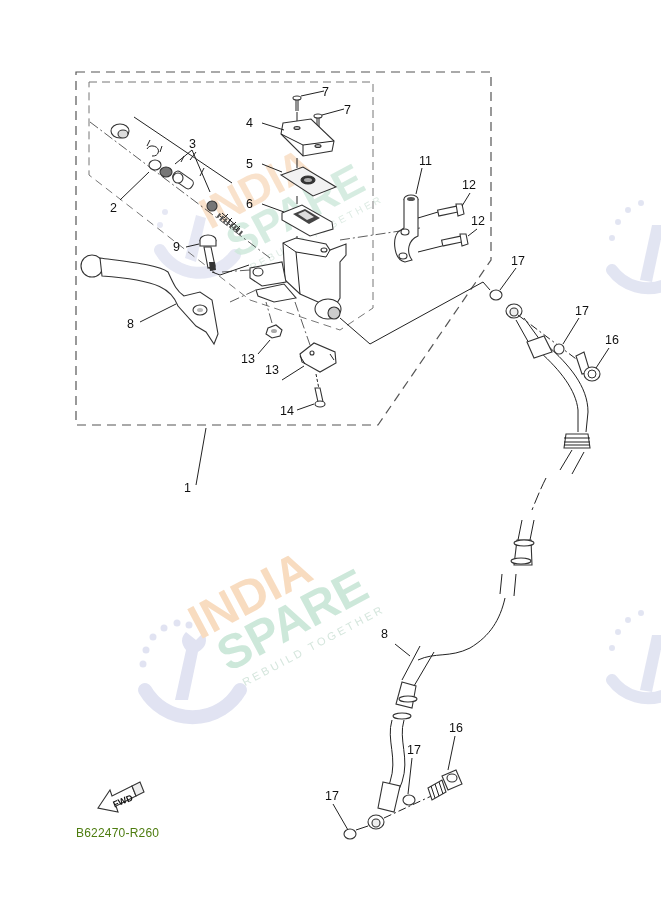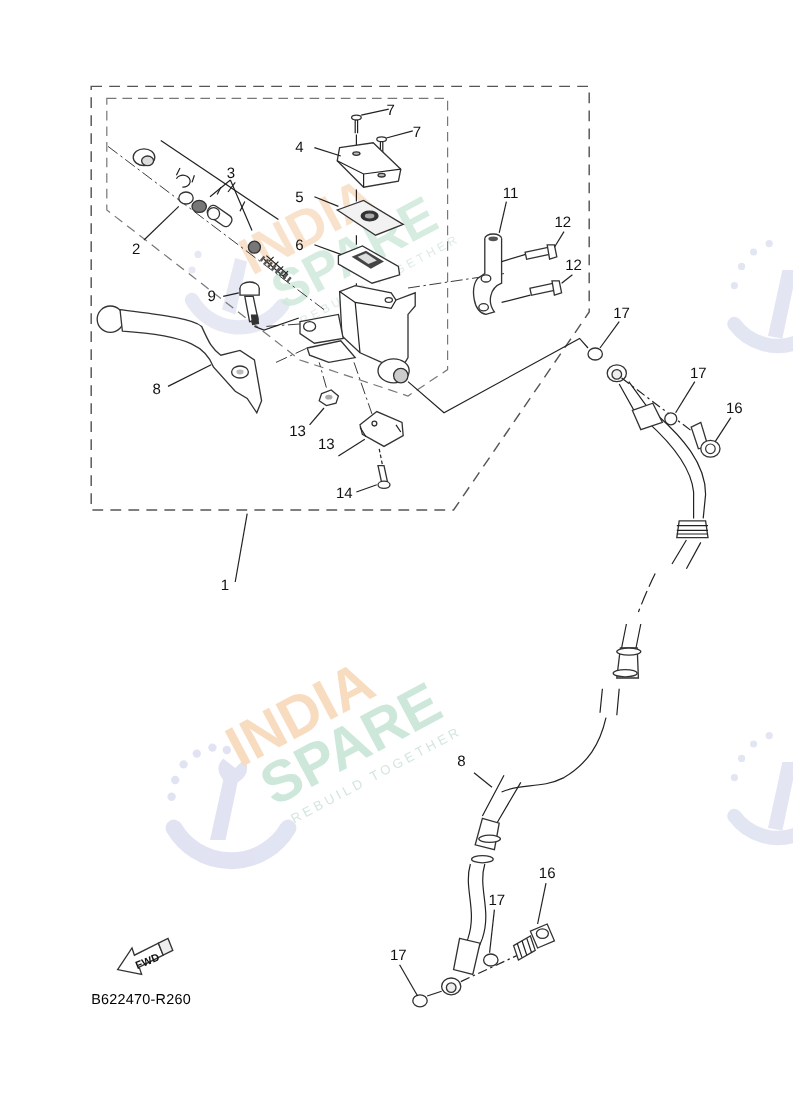--- a/index.html
+++ b/index.html
@@ -5,21 +5,21 @@
   html, body { margin: 0; padding: 0; background: #ffffff; }
   body { width: 661px; height: 913px; position: relative; overflow: hidden;
          font-family: "Liberation Sans", sans-serif; }
   svg { position: absolute; left: 0; top: 0; }
   .ln { stroke: #222; stroke-width: 1; fill: none; }
   .part { stroke: #333; stroke-width: 1.1; fill: #fff; }
   .dash { stroke: #555; stroke-width: 1.2; fill: none; stroke-dasharray: 9 6; }
   .dash2 { stroke: #777; stroke-width: 1; fill: none; stroke-dasharray: 8 5; }
   .chain { stroke: #333; stroke-width: .8; fill: none; stroke-dasharray: 10 3 2 3; }
   .lbl { position: absolute; font-size: 12.5px; color: #111; line-height: 1; white-space: nowrap; }
-  .code { position: absolute; left: 76px; top: 826px; font-size: 12px; color: #000000; letter-spacing: .2px; }
+  .code { position: absolute; left: 76px; top: 826px; font-size: 12px; color: #4d7c0f; letter-spacing: .2px; }
   .wm { position: absolute; pointer-events: none; }
 </style>
 </head>
 <body>
 
 <svg class="wm" width="661" height="913" viewBox="0 0 661 913">
 
   <g opacity="0.85">
     <path d="M145 690 A55 55 0 0 0 240 690" stroke="#dcdff0" stroke-width="14" fill="none" stroke-linecap="round"></path>
     <path d="M175 700 L186 650 Q178 640 186 632 L196 640 L204 632 Q210 645 198 652 L188 700 Z" fill="#dcdff0"></path>

